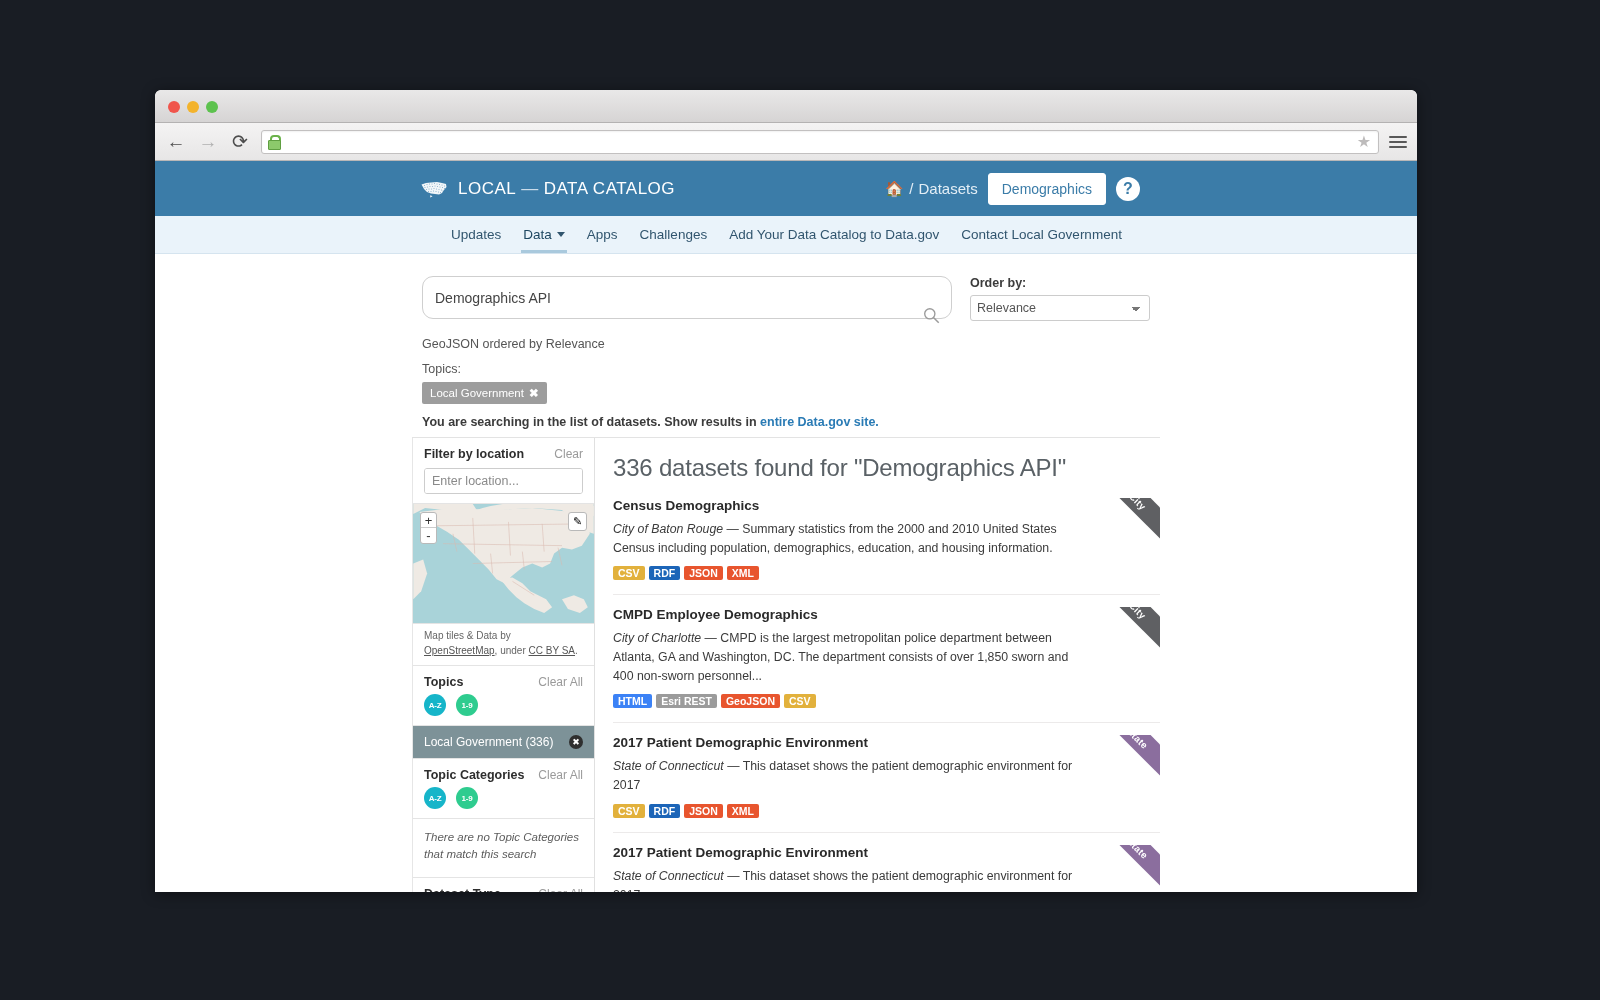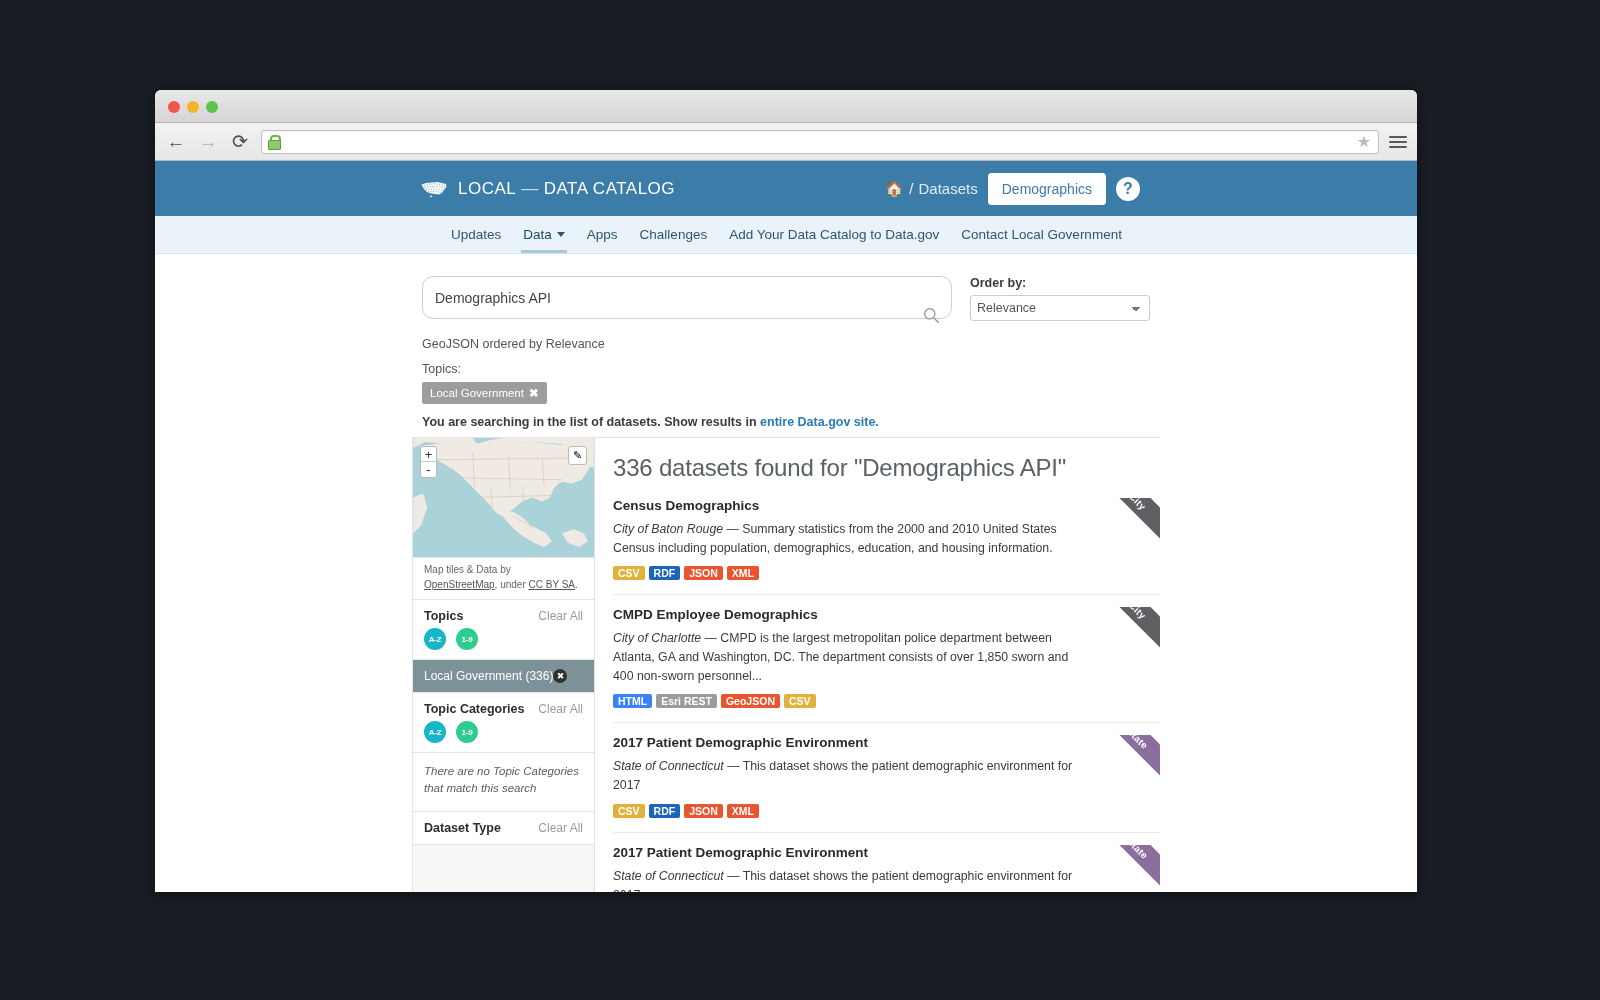--- a/index.html
+++ b/index.html
@@ -271,21 +271,21 @@
     display: flex; align-items: center; justify-content: center;
     cursor: pointer; letter-spacing: -.2px;
   }
   .sortbtn.az { background: #16b5c9; }
   .sortbtn.num { background: #2ecc8f; }
 
   .facet-item-active {
     background: #7d9298; color: #fff;
     font-size: 12px;
     padding: 9px 11px;
-    display: flex; align-items: center; justify-content: flex-start;
+    display: flex; align-items: center; justify-content: space-between;
     cursor: pointer;
     border-bottom: 1px solid #e4e4e4;
   }
   .facet-item-active .rm {
     width: 14px; height: 14px; border-radius: 50%;
     background: #2f2f2f; color: #fff;
     font-size: 9px; display: flex; align-items: center; justify-content: center;
   }
   .facet-empty {
     background: #fff; padding: 10px 11px 13px 11px;
@@ -466,20 +466,30 @@
         </div>
         <div class="searchnote">
           <span>You are searching in the list of datasets. Show results in </span><a href="#">entire Data.gov site.</a>
         </div>
       </div>
 
       <div class="maingrid">
 
         <div class="sidebar">
 
+          <div class="facet">
+            <div class="facet-head">
+              <span class="facet-title">Filter by location</span>
+              <span class="clear">Clear</span>
+            </div>
+            <div class="locinput-wrap">
+              <input class="locinput" type="text" placeholder="Enter location..." style="">
+
+            </div>
+          </div>
 
           <div class="mapbox">
             <svg viewBox="0 0 182 120" style="position:absolute;inset:0;width:100%;height:100%">
               <rect width="182" height="120" fill="#a9d3d9"></rect>
               <path d="M0 0 L60 0 L64 6 L70 4 L78 2 L90 0 L182 0 L182 12 L170 10 L150 6 L120 4 L90 6 L70 10 L55 16 L44 10 L30 6 L12 4 L0 10 Z" fill="#efeae4"></path>
               <path d="M6 8 L40 4 L80 6 L120 4 L160 8 L176 14 L178 30 L170 42 L160 46 L150 44 L142 50 L138 60 L130 64 L120 60 L110 64 L100 72 L92 80 L84 76 L76 66 L66 56 L56 46 L46 36 L34 28 L20 20 Z" fill="#efeae4"></path>
               <path d="M88 76 L100 74 L110 80 L118 88 L126 92 L134 96 L140 104 L132 110 L122 106 L112 100 L104 94 L96 86 Z" fill="#efeae4"></path>
               <path d="M150 96 L162 92 L172 96 L176 104 L168 110 L156 106 Z" fill="#efeae4"></path>
               <path d="M0 60 L10 56 L14 70 L8 88 L0 96 Z" fill="#efeae4"></path>
               <g stroke="#d9b8ae" stroke-width="0.6" fill="none" opacity="0.9">

